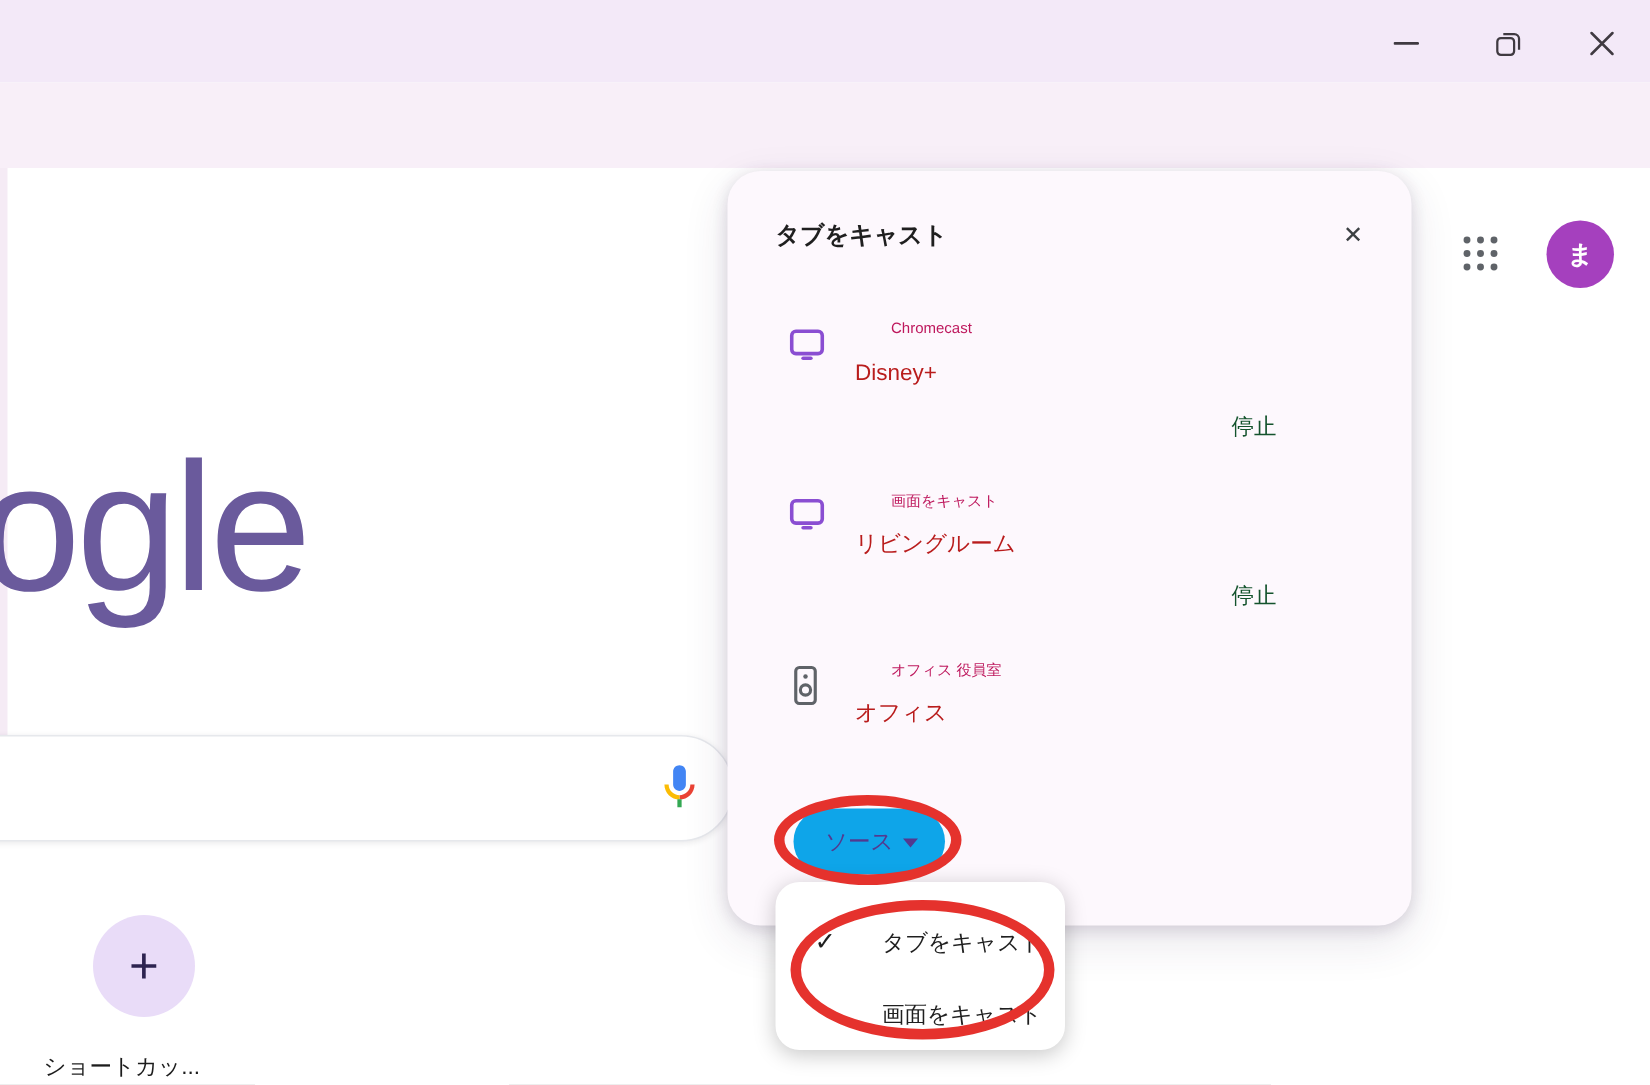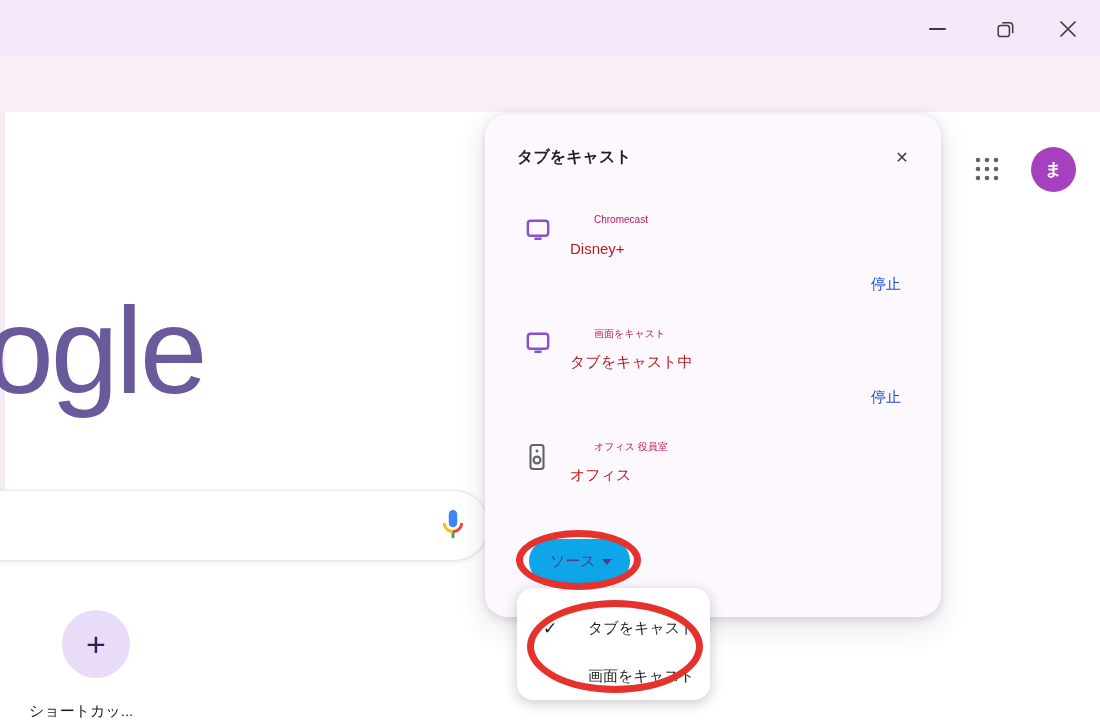--- a/index.html
+++ b/index.html
@@ -31,21 +31,21 @@
   .shortcut-label{position:absolute;left:29px;top:590px;font-size:15px;color:#1c1c1c;}
   
   .cast-dialog{position:absolute;left:485px;top:114px;width:456px;height:503px;background:#fdf8fd;border-radius:22px;
     box-shadow:0 2px 10px rgba(60,40,80,.16),0 10px 30px rgba(60,40,80,.12);}
   .dlg-title{position:absolute;left:32px;top:33px;font-size:16px;font-weight:600;color:#1f1f1f;}
   .dlg-close{position:absolute;left:405px;top:31px;width:24px;height:24px;font-size:16px;color:#3c4043;display:flex;align-items:center;justify-content:center;cursor:pointer;}
   .dev-row{position:absolute;left:0;width:456px;height:60px;}
   .dev-icon{position:absolute;left:40px;top:3px;width:26px;height:26px;}
   .dev-name{position:absolute;left:85px;top:0;font-size:10px;color:#be185d;margin-left:24px;}
   .dev-status{position:absolute;left:85px;top:26px;font-size:15px;color:#b91c1c;}
-  .stop-btn{position:absolute;left:336px;width:80px;text-align:right;font-size:15px;font-weight:500;color:#1d4ed8;cursor:pointer;}
+  .stop-btn{position:absolute;left:336px;width:80px;text-align:left;font-size:15px;font-weight:500;color:#14532d;cursor:pointer;}
   .row1{top:100px;} .row2{top:213px;} .row3{top:326px;padding-left:12px;}
   .stop1{top:161px;} .stop2{top:274px;}
   .source-pill{position:absolute;left:44px;top:425px;width:101px;height:44px;border-radius:22px;background:#0ea5e9;cursor:pointer;}
   .source-label{position:absolute;left:21px;top:13px;font-size:15px;font-weight:500;color:#53398f;}
   .source-caret{position:absolute;left:73px;top:20px;width:0;height:0;border-left:5px solid transparent;border-right:5px solid transparent;border-top:6px solid #53398f;}
   
   .source-menu{position:absolute;left:517px;top:588px;width:193px;height:112px;background:#ffffff;border-radius:16px;
     box-shadow:0 3px 14px rgba(0,0,0,.22);}
   .menu-item{position:absolute;left:0;width:193px;height:40px;cursor:pointer;}
   .mi1{top:20px;} .mi2{top:68px;}
@@ -171,21 +171,21 @@
     <div class="stop-btn stop1">停止</div>
 
     <div class="dev-row row2">
       <div class="dev-icon">
         <svg width="26" height="26" viewBox="0 0 24 24">
           <rect x="2.6" y="3.5" width="18.8" height="13.8" rx="2.6" fill="none" stroke="#8a4ed2" stroke-width="2.2"></rect>
           <rect x="8.5" y="19" width="7" height="2.2" rx="1.1" fill="#8a4ed2"></rect>
         </svg>
       </div>
       <div class="dev-name">画面をキャスト</div>
-      <div class="dev-status">タブをキャスト中</div>
+      <div class="dev-status">リビングルーム</div>
     </div>
     <div class="stop-btn stop2">停止</div>
 
     <div class="dev-row row3">
       <div class="dev-icon">
         <svg width="24" height="28" viewBox="0 0 24 28">
           <rect x="5.5" y="2" width="13" height="24" rx="2.4" fill="none" stroke="#5f6368" stroke-width="2.1"></rect>
           <circle cx="12" cy="8" r="1.5" fill="#5f6368"></circle>
           <circle cx="12" cy="17" r="3.4" fill="none" stroke="#5f6368" stroke-width="2.1"></circle>
         </svg>

